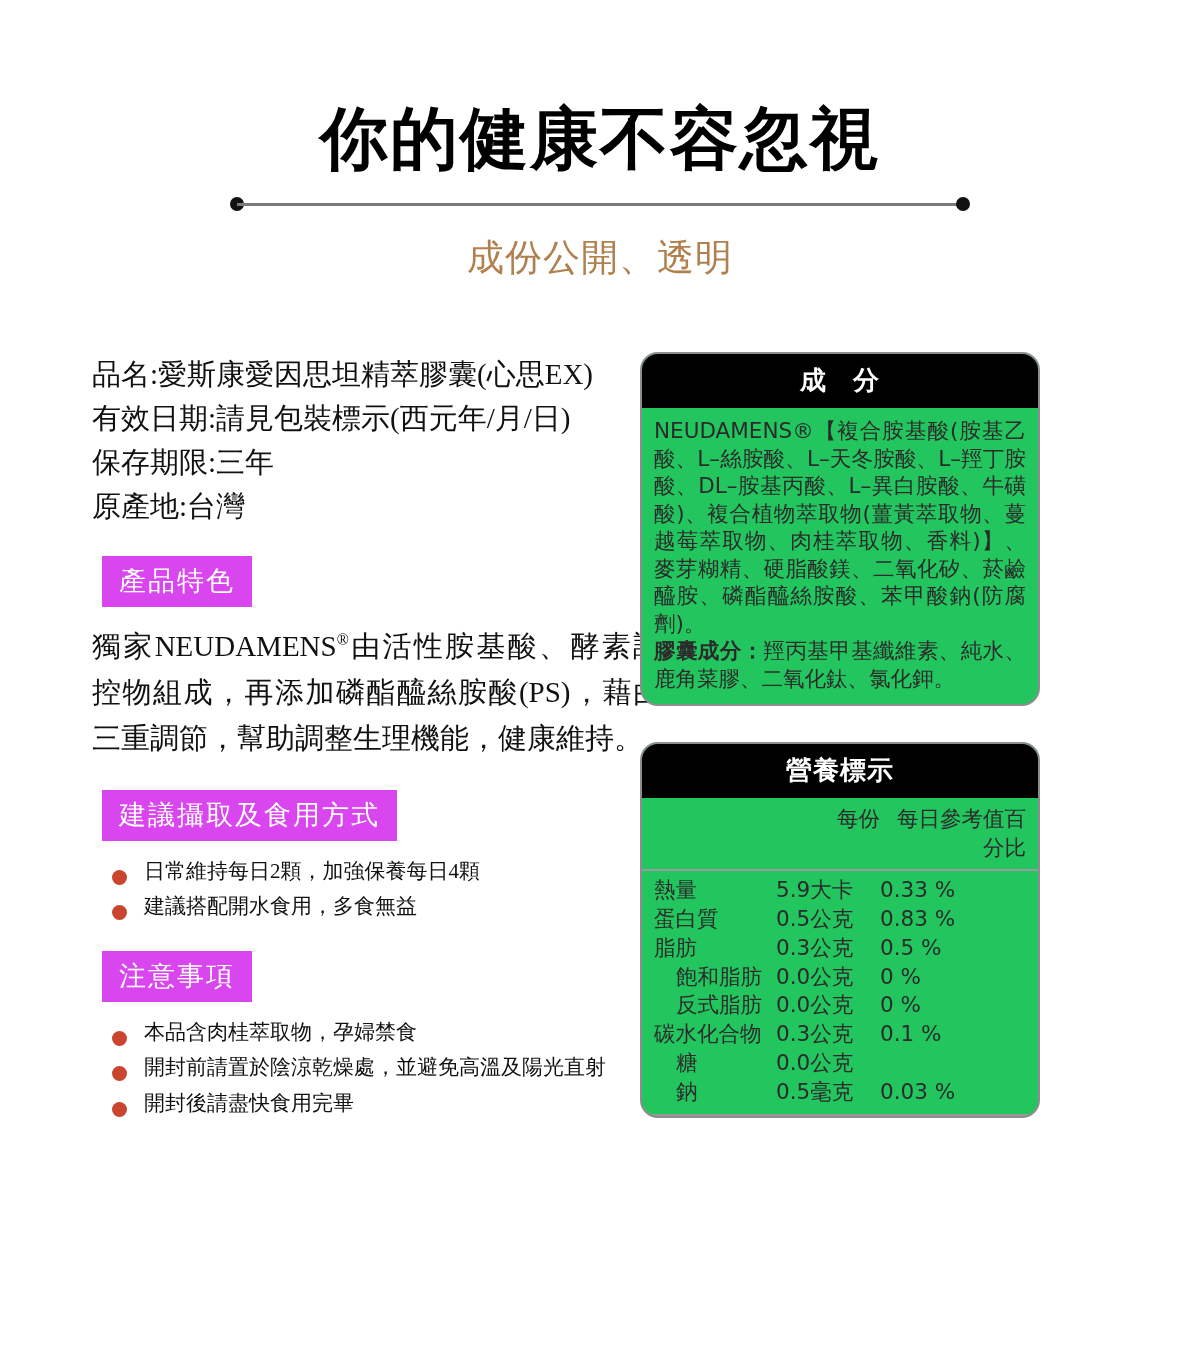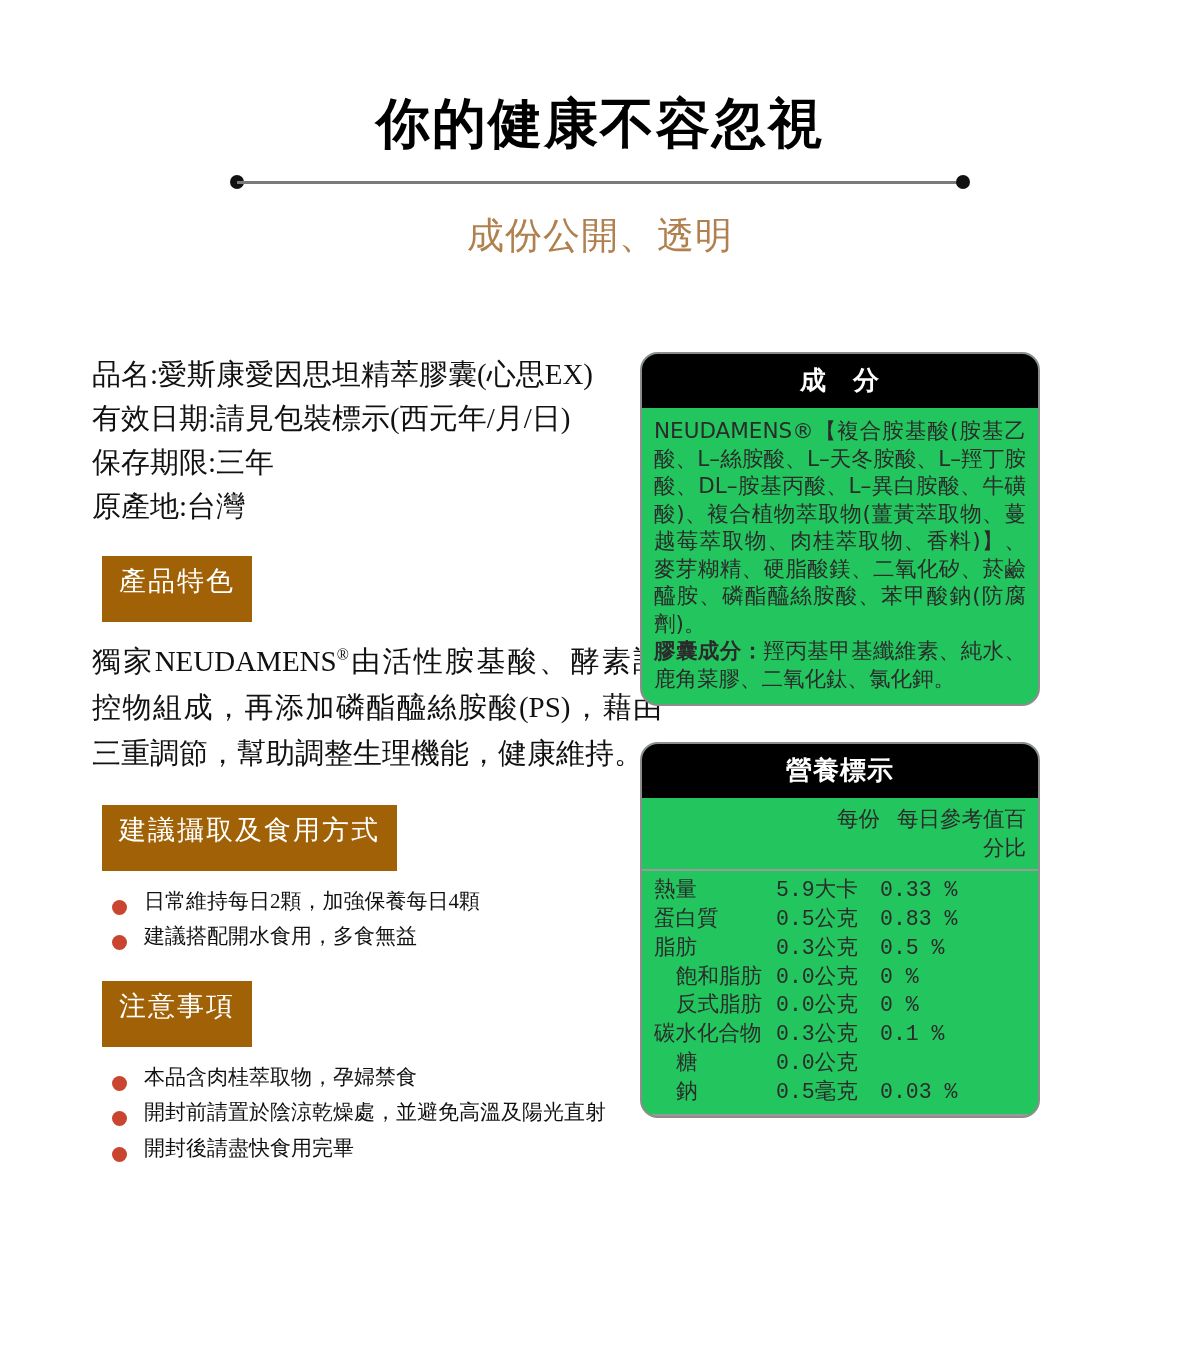--- a/index.html
+++ b/index.html
@@ -21,24 +21,25 @@
   }
 
   
   .header {
     padding-top: 96px;
     text-align: center;
   }
   .main-title {
     font-family: "Liberation Serif", "DejaVu Serif", serif;
     font-weight: bold;
-    font-size: 54px;
+    font-size: 68px;
     line-height: 1.05;
     letter-spacing: 2px;
     color: #000000;
+    margin-top: 8px;
   }
   .divider-wrap {
     position: relative;
     width: 740px;
     margin: 22px auto 0 auto;
     height: 14px;
   }
   .divider-line {
     position: absolute;
     top: 6px;
@@ -89,26 +90,26 @@
   .spec-list {
     font-size: 29px;
     line-height: 1.52;
     color: #111111;
     letter-spacing: 0px;
   }
   .spec-line { white-space: nowrap; }
 
   .section-tag {
     display: inline-block;
-    background: #a16207;
+    background: #d946ef;
     color: #ffffff;
     font-family: "DejaVu Sans", "Liberation Sans", sans-serif;
     font-size: 27px;
     line-height: 1;
-    padding: 11px 17px 28px 17px;
+    padding: 11px 17px 13px 17px;
     letter-spacing: 2px;
   }
   .tag-row { margin-top: 28px; margin-left: 10px; }
 
   .feature-text {
     margin-top: 17px;
     font-size: 29px;
     line-height: 1.58;
     text-align: justify;
     width: 570px;
@@ -187,21 +188,20 @@
     color: #2b2b2b;
     border-bottom: 2px solid #9a9a9a;
   }
   .nut-colhead .c-name { flex: 0 0 122px; }
   .nut-colhead .c-amt  { flex: 0 0 104px; text-align: right; }
   .nut-colhead .c-pct  { flex: 1 1 auto;  text-align: right; }
 
   .nut-rows {
     padding: 5px 12px 7px 12px;
     border-bottom: 2px solid #9a9a9a;
-    font-family: Liberation Mono, monospace;
   }
   .nut-row {
     display: flex;
     font-size: 21.5px;
     line-height: 1.34;
     color: #2b2b2b;
   }
   .nut-row .c-name { flex: 0 0 122px; }
   .nut-row.indent .c-name { padding-left: 22px; }
   .nut-row .c-amt  { flex: 0 0 104px; text-align: left; }

